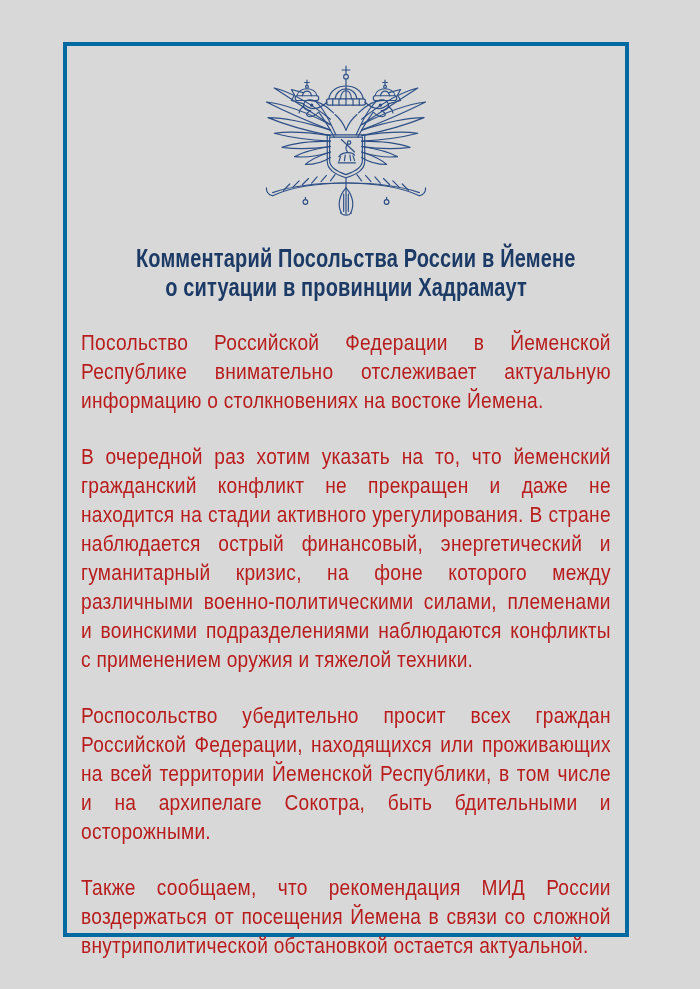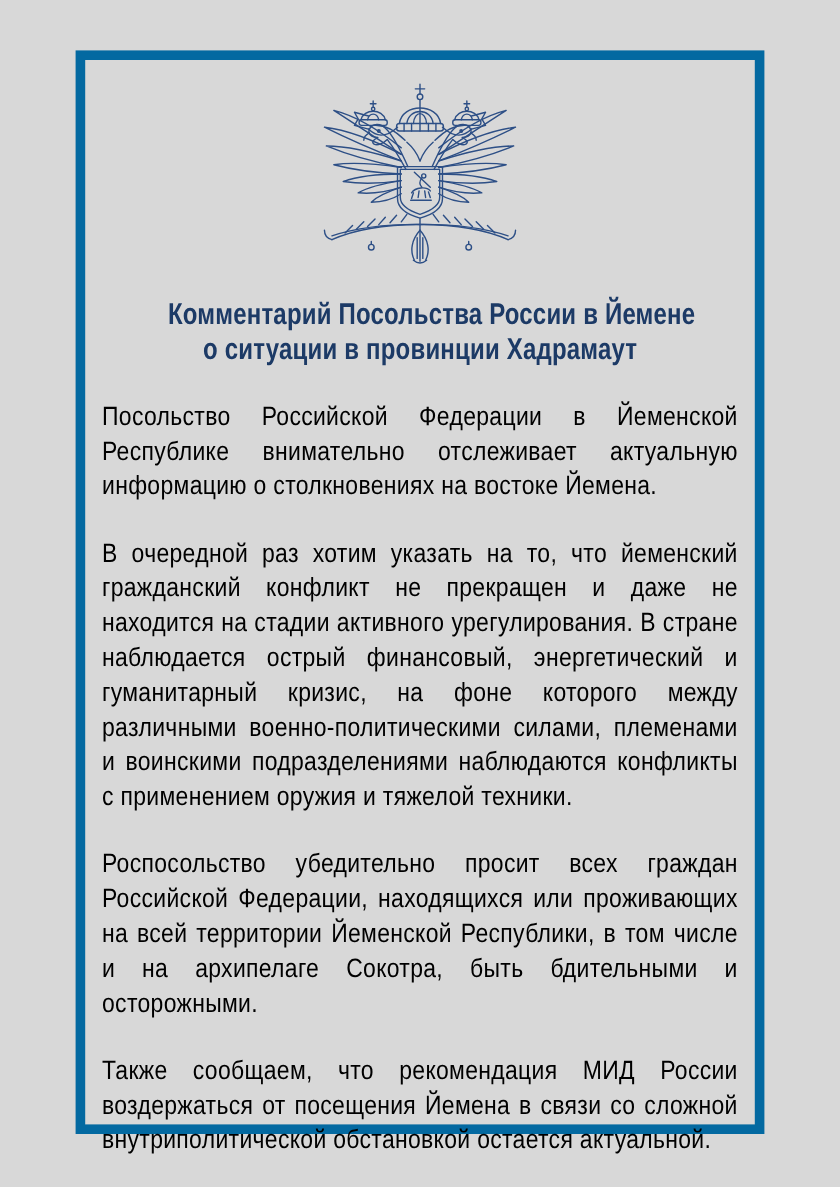--- a/index.html
+++ b/index.html
@@ -14,21 +14,21 @@
     height: 989px;
     background: #d8d8d8;
     overflow: hidden;
   }
   .frame {
     position: absolute;
     left: 63px;
     top: 42px;
     width: 558px;
     height: 887px;
-    border: 8px solid #0369a1;
+    border: 4px solid #0369a1;
     background: #d8d8d8;
   }
   .content {
     position: absolute;
     left: 14px;
     top: 0;
     width: 530px;
   }
   .emblem-wrap {
     text-align: center;
@@ -43,21 +43,21 @@
     font-size: 25px;
     line-height: 29px;
     letter-spacing: 0.2px;
   }
   .title-line {
     display: inline-block;
     transform: scaleX(0.8);
     white-space: nowrap;
   }
   .body-text {
-    color: #000000;
+    color: #b91c1c;
   }
   .para {
     width: 114.9%;
     transform: scaleX(0.87);
     transform-origin: 0 0;
     text-align: justify;
     font-size: 22px;
     line-height: 29px;
     letter-spacing: 0.3px;
     margin-top: 26px;

